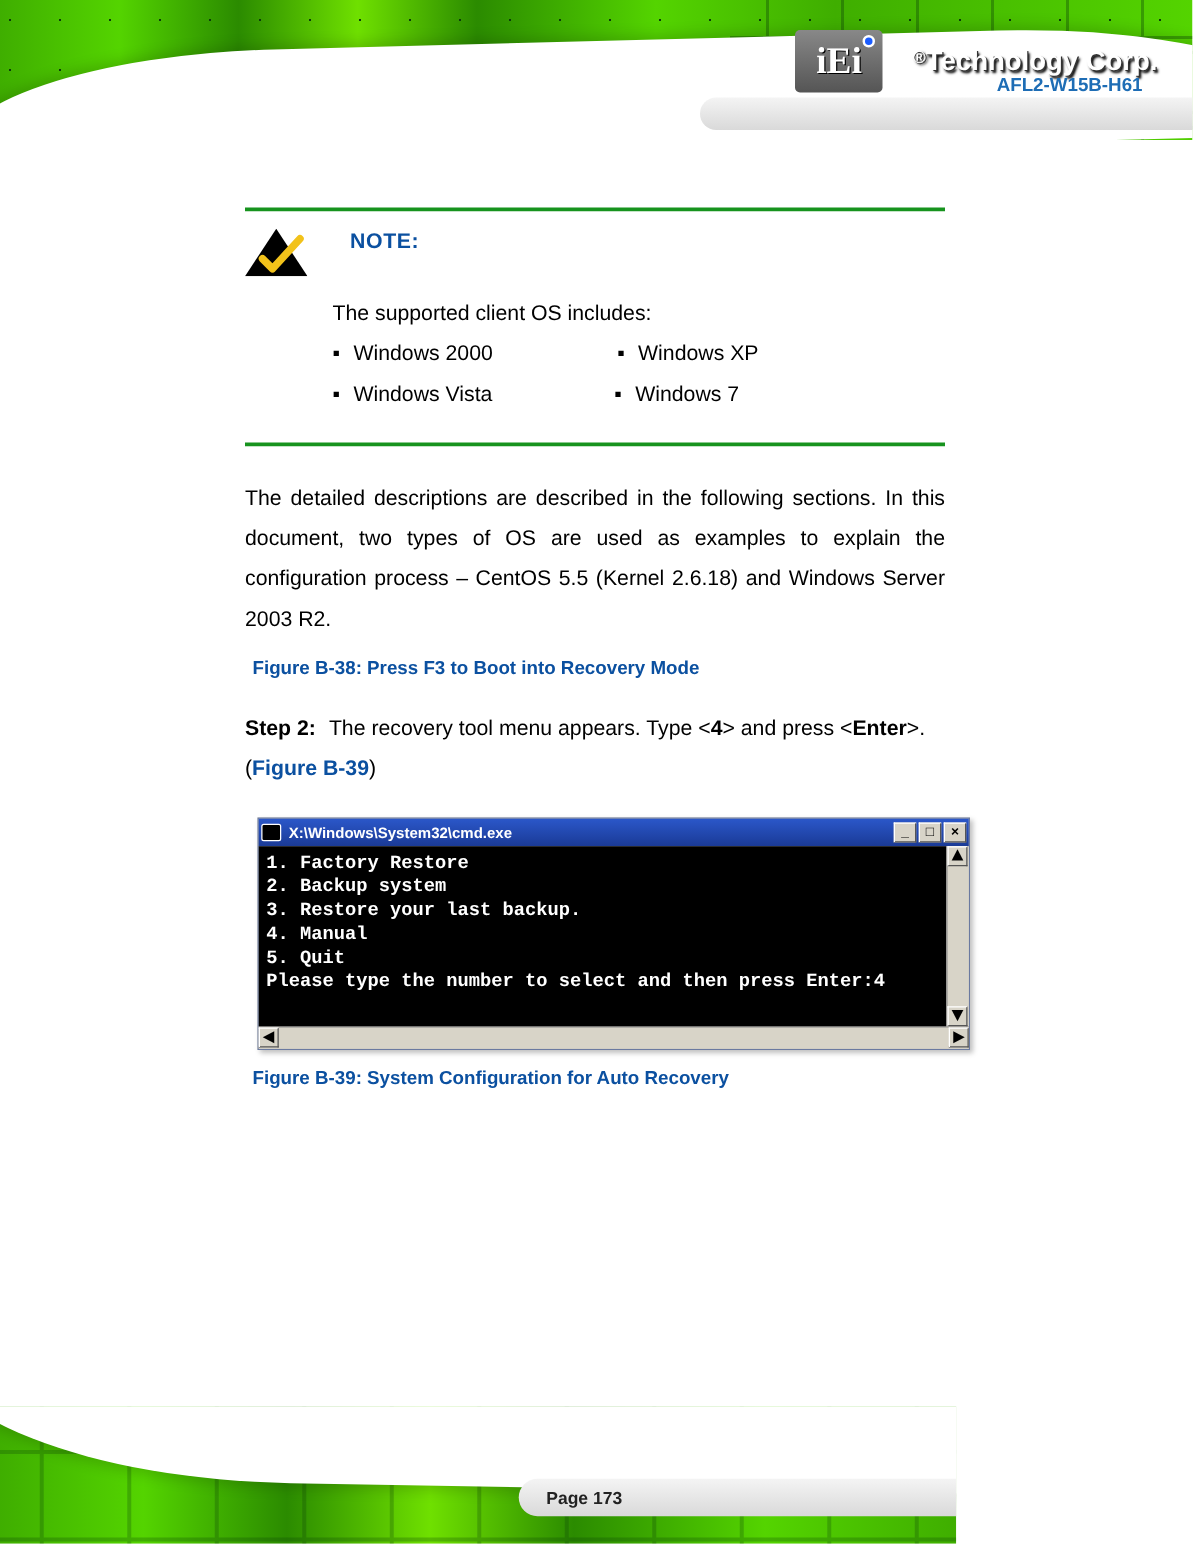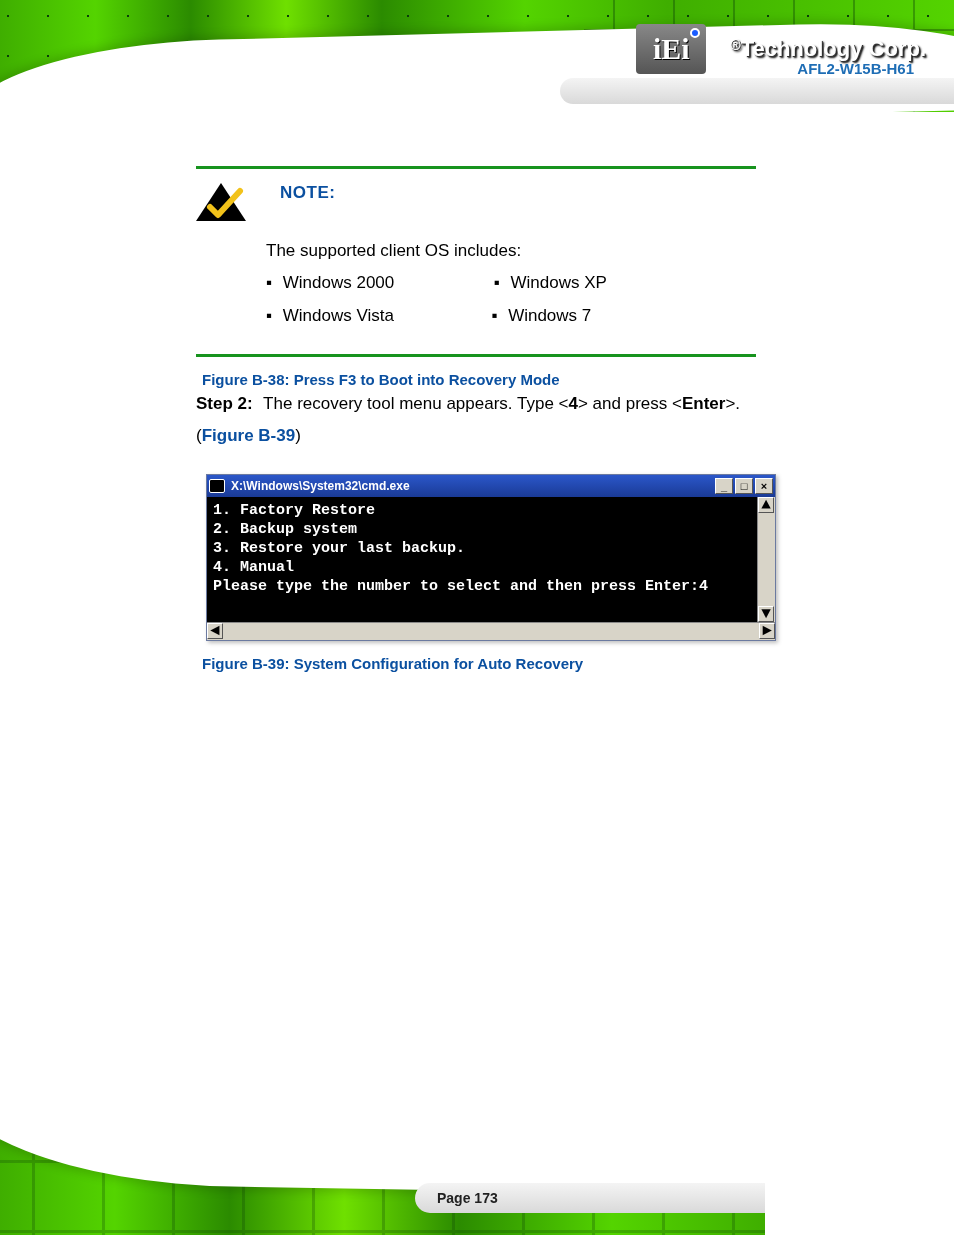--- a/index.html
+++ b/index.html
@@ -29,21 +29,21 @@
   
   .page { position:absolute; top:160px; left:196px; width:560px; }
   .rule { height:3px; background:#17931e; margin:6px 0; }
   .note-row { display:flex; align-items:flex-start; gap:34px; margin-top:14px; }
   .note-icon { width:50px; height:38px; position:relative; }
   .note-icon svg { width:50px; height:38px; }
   .note-label { font:700 17px Arial; color:#0b50a0; letter-spacing:.5px; }
   .note-body { margin-left:70px; margin-top:14px; font:17px/1.9 Arial; text-align:justify; }
 
   .body-p { font:17px/1.9 Arial; text-align:justify; margin-top:26px; }
-  .step { font:17px/1.9 Arial; }
+  .step { font:17px/1.9 Arial; margin-top:24px; }
   .step .step-tag { font-weight:700; margin-right:6px; }
   .step .bold { font-weight:700; }
   .step .link { font-weight:700; color:#0b50a0; }
 
   
   .shot1 { position:relative; margin:20px 0 8px 14px; width:432px; height:82px; background:#000; color:#cfcfcf; font:19px/22px "Courier New",monospace; padding:8px 6px; letter-spacing:.5px; }
   .shot1 .redbox { position:absolute; top:2px; left:58px; width:44px; height:30px; border:3px solid #e00; }
   .caption { font:700 15px Arial; color:#0b50a0; margin:14px 0 0 6px; }
 
   
@@ -112,20 +112,21 @@
     <span style="display:inline-block;width:12px">▪</span>&nbsp;<span>Windows 2000</span>
     <span style="display:inline-block;width:90px"></span>
     <span style="display:inline-block;width:12px">▪</span>&nbsp;<span>Windows XP</span><br>
     <span style="display:inline-block;width:12px">▪</span>&nbsp;<span>Windows Vista</span>
     <span style="display:inline-block;width:88px"></span>
     <span style="display:inline-block;width:12px">▪</span>&nbsp;<span>Windows 7</span>
   </div>
 
   <div class="rule" style="margin-top:22px"></div>
 
+  <p class="body-p">The detailed descriptions are described in the following sections. In this document, two types of OS are used as examples to explain the configuration process – CentOS 5.5 (Kernel 2.6.18) and Windows Server 2003 R2.</p>
 
   <div class="caption">Figure B-38: Press F3 to Boot into Recovery Mode</div>
 
   <p class="step">
     <span class="step-tag">Step 2:</span>
     <span>The recovery tool menu appears. Type &lt;</span><span class="bold">4</span><span>&gt; and press &lt;</span><span class="bold">Enter</span><span>&gt;. (</span><span class="link">Figure B-39</span><span>)</span>
   </p>
 
   <div class="cmdwin">
     <div class="titlebar">
@@ -135,20 +136,21 @@
       <div class="wbtn">_</div>
       <div class="wbtn">□</div>
       <div class="wbtn">×</div>
     </div>
     <div class="inner">
       <div class="term">
         <div>1. Factory Restore</div>
         <div>2. Backup system</div>
         <div>3. Restore your last backup.</div>
         <div>4. Manual</div>
+        <div>5. Quit</div>
         <div>Please type the number to select and then press Enter:4</div>
       </div>
       <div class="vscroll">
         <div class="arr up">▲</div>
         <div class="arr dn">▼</div>
       </div>
     </div>
     <div class="hscroll">
       <div class="arr">◄</div>
       <div class="track"></div>

